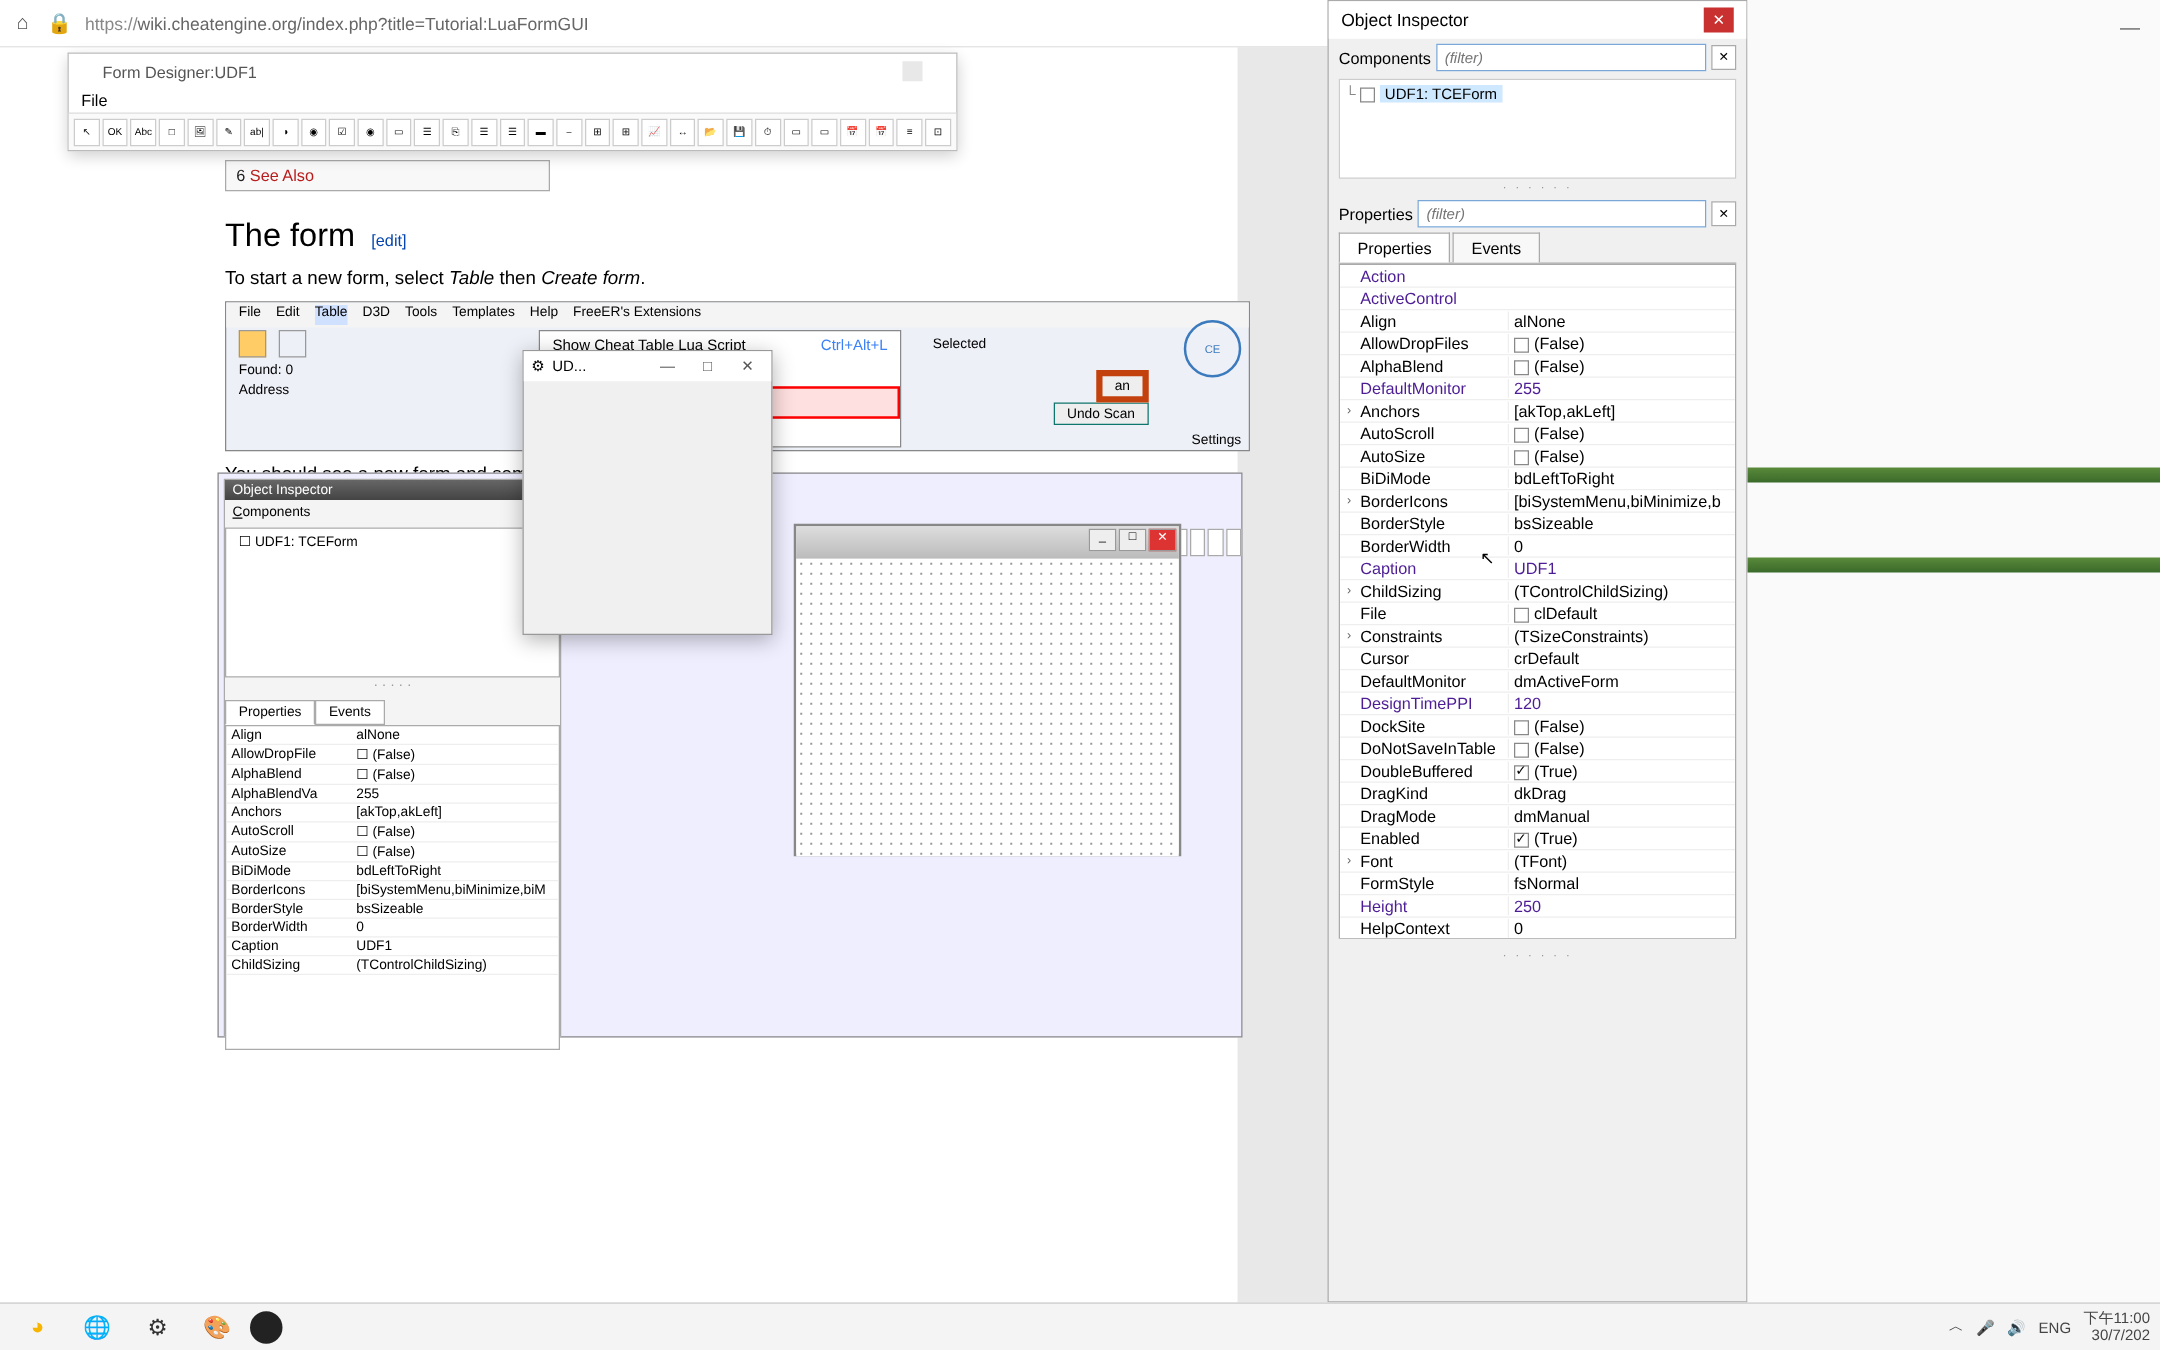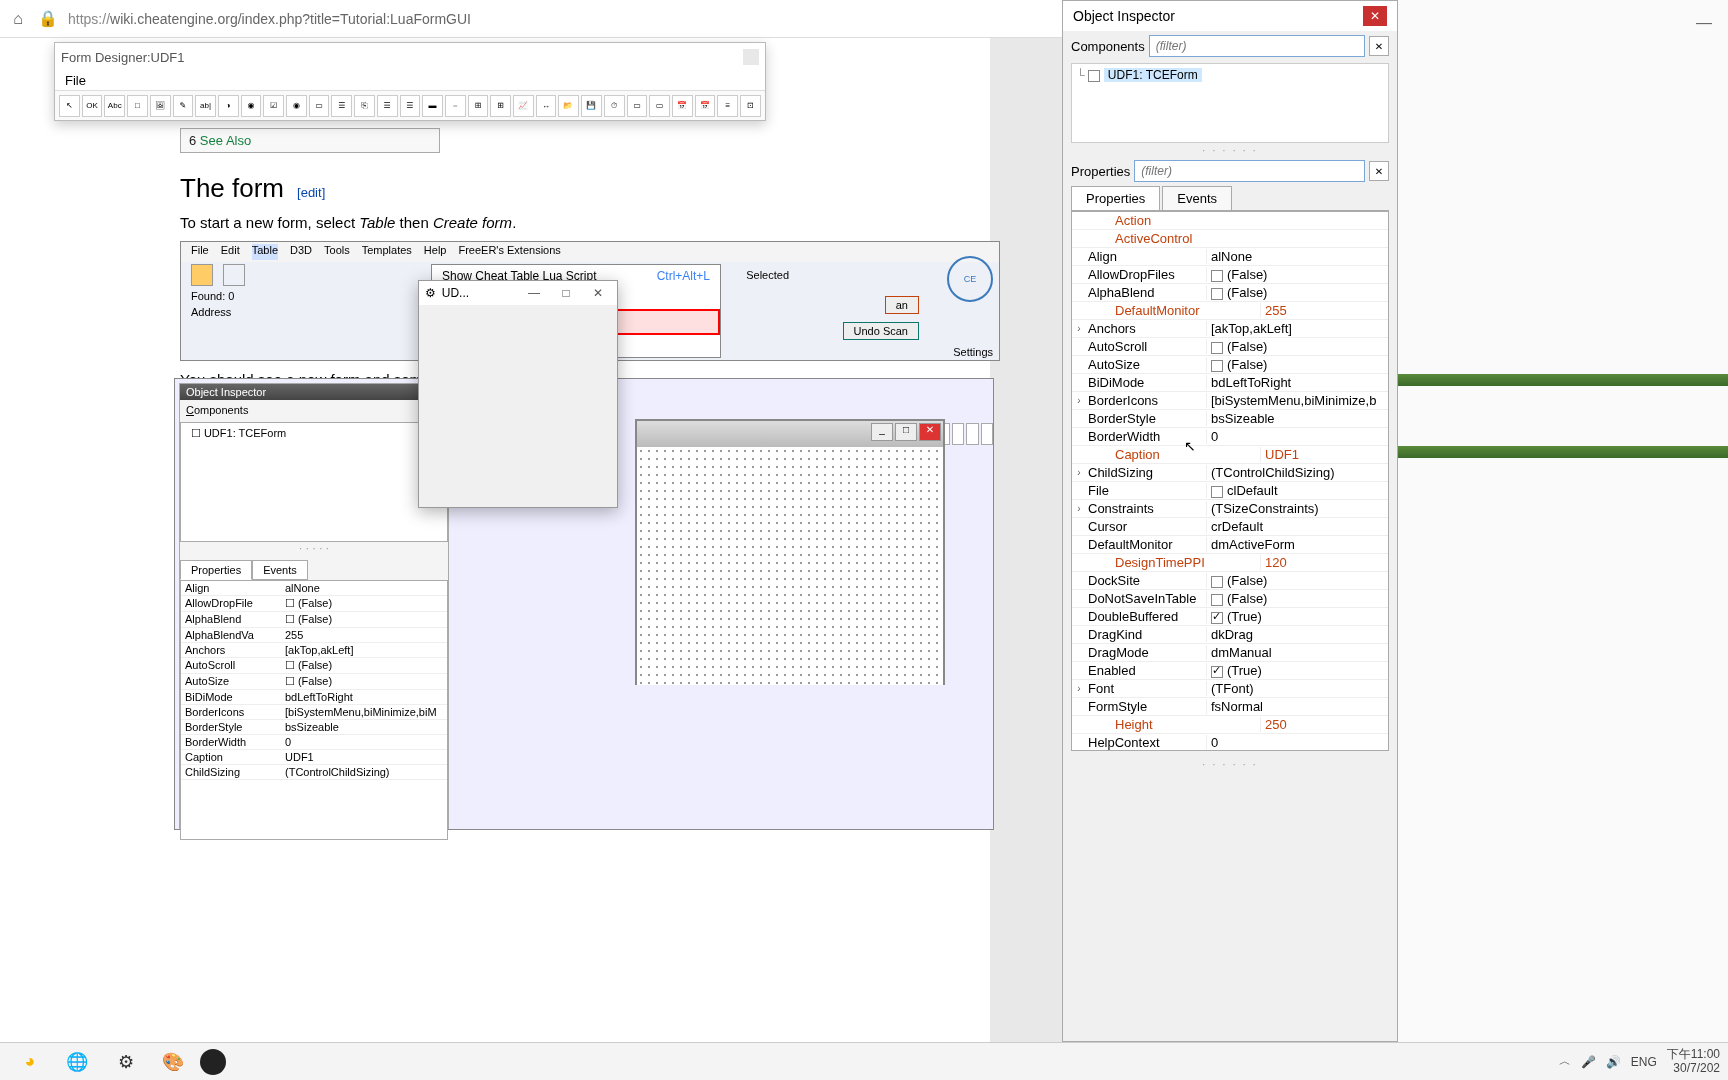--- a/index.html
+++ b/index.html
@@ -9,40 +9,40 @@
   .browser-bar { position: absolute; top: 0; left: 0; right: 0; height: 38px; background: #fff; border-bottom: 1px solid #ddd; display: flex; align-items: center; padding: 0 8px; gap: 10px; }
   .browser-bar .icon { width: 20px; height: 20px; display: flex; align-items: center; justify-content: center; color: #555; }
   .addr { flex: 1; font-size: 14px; color: #666; }
   .addr .proto { color: #888; }
   .right-icons { display: flex; gap: 14px; align-items: center; }
 
   
   .wiki-area { position: absolute; top: 38px; left: 0; width: 990px; bottom: 38px; background: #fff; }
   .wiki-content { position: absolute; top: 90px; left: 180px; right: 0; }
   .toc-box { border: 1px solid #aaa; background: #f8f8f8; width: 260px; padding: 4px 8px; font-size: 13px; }
-  .toc-item { color: #15803d; text-align: center; }
+  .toc-item { color: #b91c1c; text-align: center; }
   .toc-num { color: #222; }
   h2.section { font-family: Georgia, serif; font-weight: normal; font-size: 26px; margin-top: 20px; }
   .edit-link { font-size: 13px; color: #0645ad; }
   .body-text { font-size: 15px; margin-top: 10px; }
   .body-text i { font-style: italic; }
 
   .screenshot-img { margin-top: 10px; border: 1px solid #888; background: #eef0f8; width: 820px; height: 120px; position: relative; font-size: 11px; }
   .menubar { background: #f4f4f4; height: 20px; display: flex; gap: 12px; padding: 2px 10px; }
   .menubar span { }
   .menubar .sel { background: #d0e0ff; }
   .dropdown { position: absolute; top: 22px; left: 250px; background: #fff; border: 1px solid #888; width: 290px; font-size: 12px; }
   .dropdown div { padding: 4px 10px; }
   .dropdown .hl { border: 2px solid red; background: #ffe0e0; }
   .ce-logo { position: absolute; right: 6px; top: 14px; width: 46px; height: 46px; border: 2px solid #3b7abd; border-radius: 50%; color: #3b7abd; display:flex;align-items:center;justify-content:center;font-size:9px; }
   .shortcut { float: right; color: #3b82f6; }
 
   
   .form-designer { position: absolute; top: 42px; left: 54px; width: 712px; background: #fff; border: 1px solid #bbb; box-shadow: 0 4px 12px rgba(0,0,0,.2); }
-  .fd-title { height: 28px; padding: 4px 6px; font-size: 13px; color: #555; display: flex; align-items: center; justify-content: space-between; }
+  .fd-title { height: 28px; padding: 4px 27px; font-size: 13px; color: #555; display: flex; align-items: center; justify-content: space-between; }
   .fd-close { width: 16px; height: 16px; background: #e8e8e8; }
   .fd-menu { padding: 2px 10px; font-size: 13px; }
   .fd-toolbar { height: 30px; border-top: 1px solid #ddd; display: flex; align-items: center; gap: 2px; padding: 2px 4px; background: #fafafa; }
   .fd-tool { width: 22px; height: 22px; border: 1px solid #ccc; background: #fff; font-size: 8px; display:flex;align-items:center;justify-content:center; }
 
   
   .ud-window { position: absolute; top: 280px; left: 418px; width: 200px; height: 228px; background: #f0f0f0; border: 1px solid #999; box-shadow: 0 4px 16px rgba(0,0,0,.3); }
   .ud-title { height: 24px; background: #fff; display: flex; align-items: center; padding: 0 6px; font-size: 12px; gap: 6px; }
   .ud-title .spacer { flex: 1; }
   .ud-btn { width: 26px; text-align: center; color: #555; }
@@ -83,21 +83,21 @@
 
   .prop-tabs { display:flex; margin: 0 8px; border-bottom:1px solid #aaa; }
   .prop-tabs div { padding: 4px 14px; font-size: 13px; border:1px solid #aaa; background:#f8f8f8; margin-right:2px; border-bottom:none; }
   .prop-tabs .active { background:#fff; }
 
   .prop-grid { margin: 0 8px 8px 8px; background:#fff; border:1px solid #aaa; height: 540px; overflow-y:auto; font-size: 13px; position:relative; }
   .prop-row { display:flex; border-bottom:1px solid #eee; height: 18px; align-items:center; }
   .prop-row .exp { width:14px; text-align:center; color:#666; font-size:10px; }
   .prop-row .key { width: 120px; padding-left: 2px; }
   .prop-row .val { flex:1; padding-left: 4px; border-left:1px solid #eee; }
-  .prop-row .red { color: #c2410c; margin-left: 27px; }
+  .prop-row .red { color: #4c1d95; }
   .cb { display:inline-block; width:12px; height:12px; border:1px solid #888; margin-right:4px; vertical-align:middle; position:relative;}
   .cb.checked::after { content:"✓"; position:absolute; top:-3px; left:0; font-size:11px; }
 
   
   .right-strip { position:absolute; right:0; top:0; width:330px; bottom:38px; background: #fafafa; }
   .right-strip .green { position:absolute; top:374px; left:0; right:0; height:12px; background: linear-gradient(#5a8a3a,#3a6a2a); }
   .right-strip .green2 { position:absolute; top:446px; left:0; right:0; height:12px; background: linear-gradient(#5a8a3a,#3a6a2a); }
   .win-ctrl { position:absolute; top:14px; right:16px; display:flex; gap:18px; color:#666; font-size:16px; }
 
   
@@ -151,21 +151,21 @@
           <span>FreeER's Extensions</span>
       </div>
       <div style="padding:2px 10px;display:flex;gap:10px;align-items:center;">
         <div style="width:22px;height:22px;border:1px solid #999;background:#fc6;"></div>
         <div style="width:22px;height:22px;border:1px solid #999;"></div>
         <span style="margin-left:auto;margin-right:200px;">Selected</span>
       </div>
       <div style="padding:2px 10px;">Found: 0</div>
       <div style="padding:2px 10px;">Address</div>
       <div style="position:absolute;right:80px;bottom:20px;border:1px solid #0f766e;padding:2px 10px;background:#eee;">Undo Scan</div>
-      <div style="position:absolute;right:80px;top:54px;border:1px solid #c2410c;padding:2px 10px;background:#eee;">an</div>
+      <div style="position:absolute;right:80px;top:54px;border:5px solid #c2410c;padding:2px 10px;background:#eee;">an</div>
       <div class="ce-logo">CE</div>
       <div style="position:absolute;right:6px;bottom:2px;font-size:11px;">Settings</div>
       <div class="dropdown">
         <div><span>Show Cheat Table Lua Script</span><span class="shortcut">Ctrl+Alt+L</span></div>
         <div>Open Lua Engine</div>
         <div class="hl">Create form</div>
         <div>Add file</div>
       </div>
     </div>
     <div class="body-text">You should see a new form and som</div>

